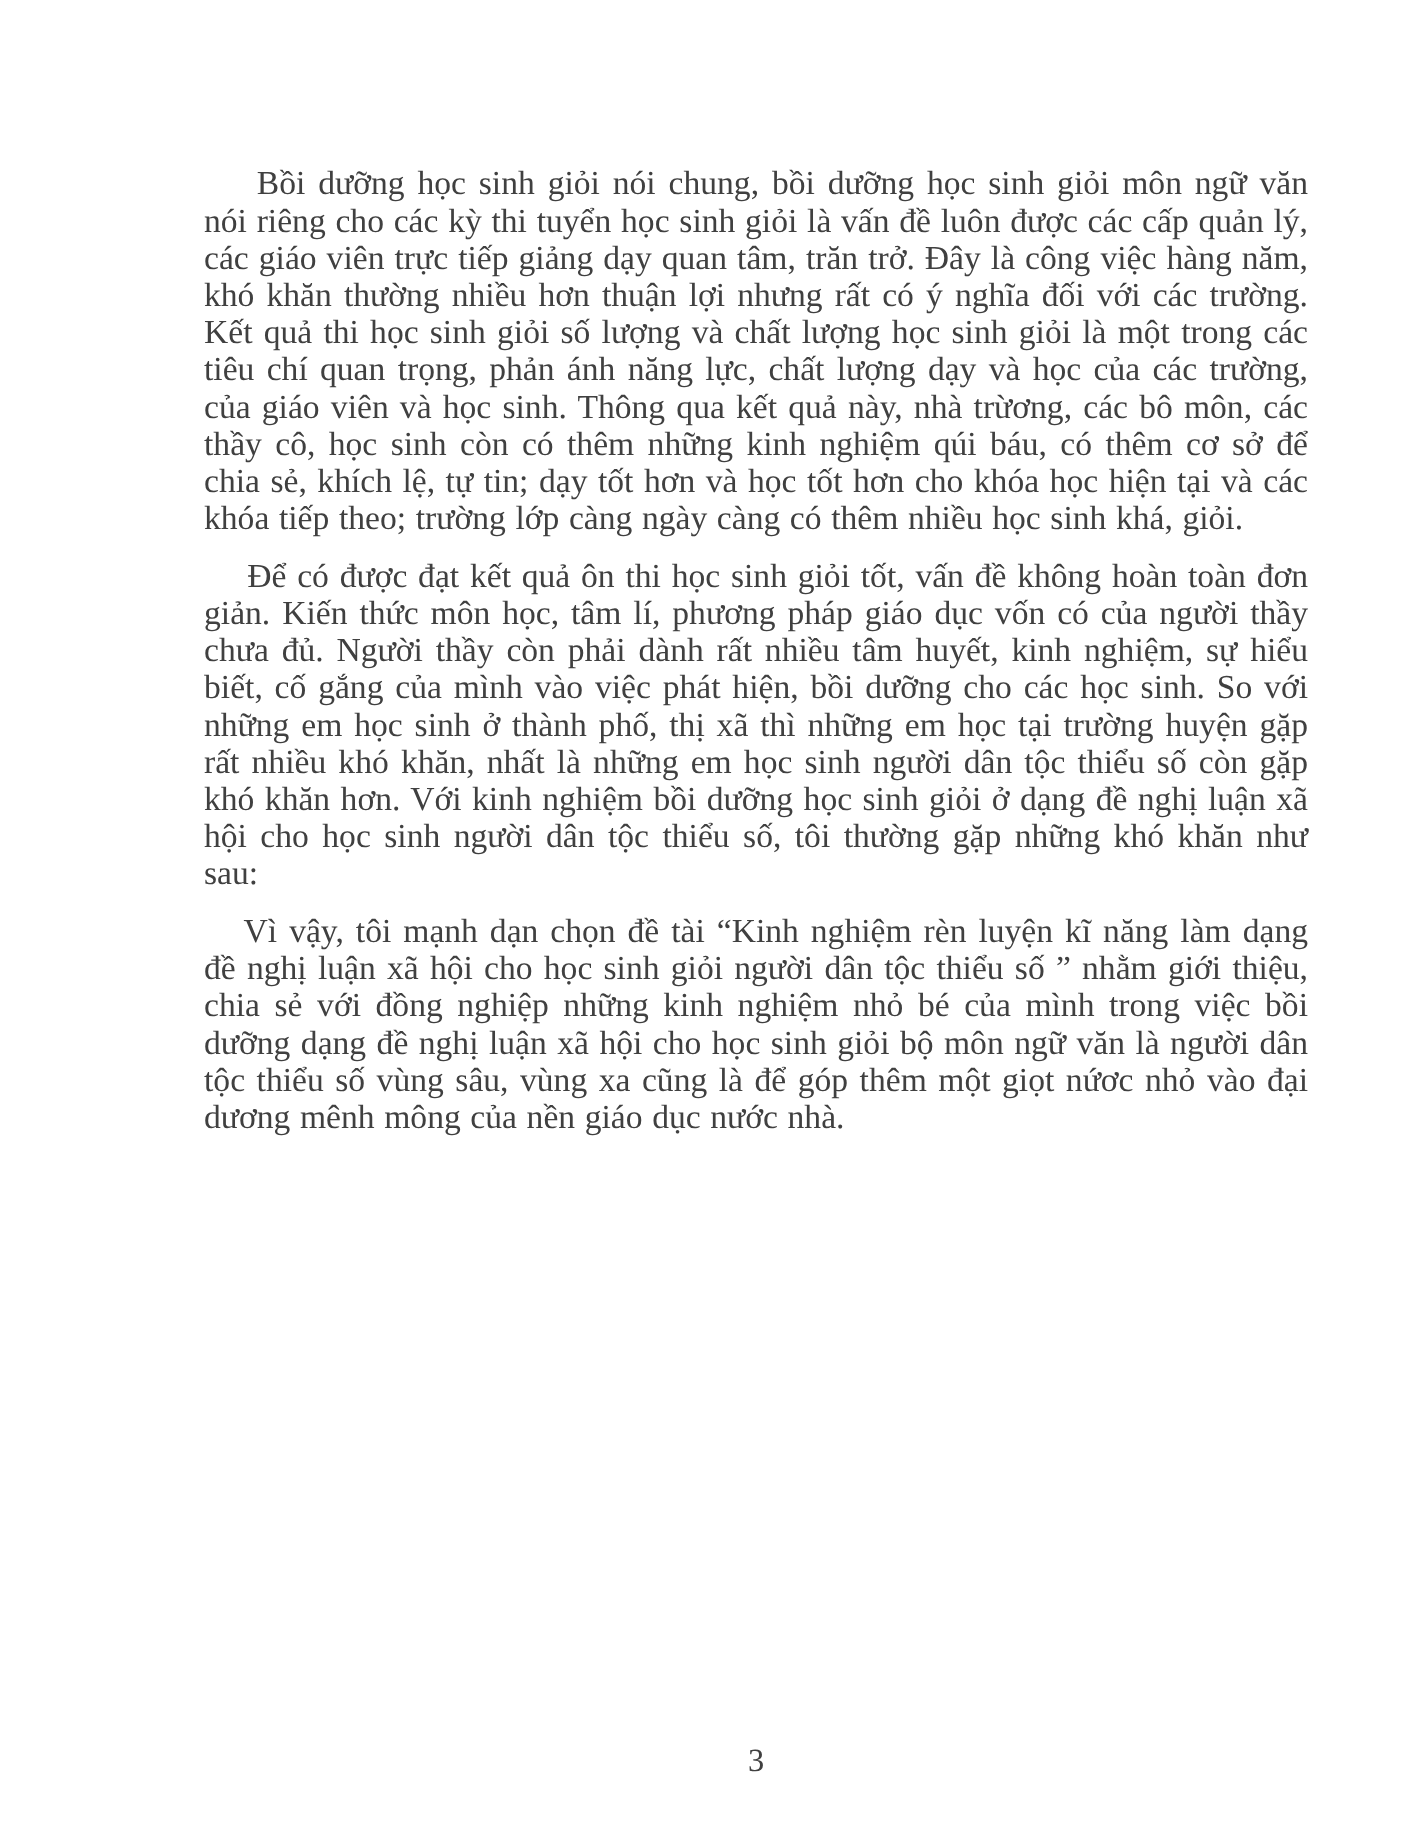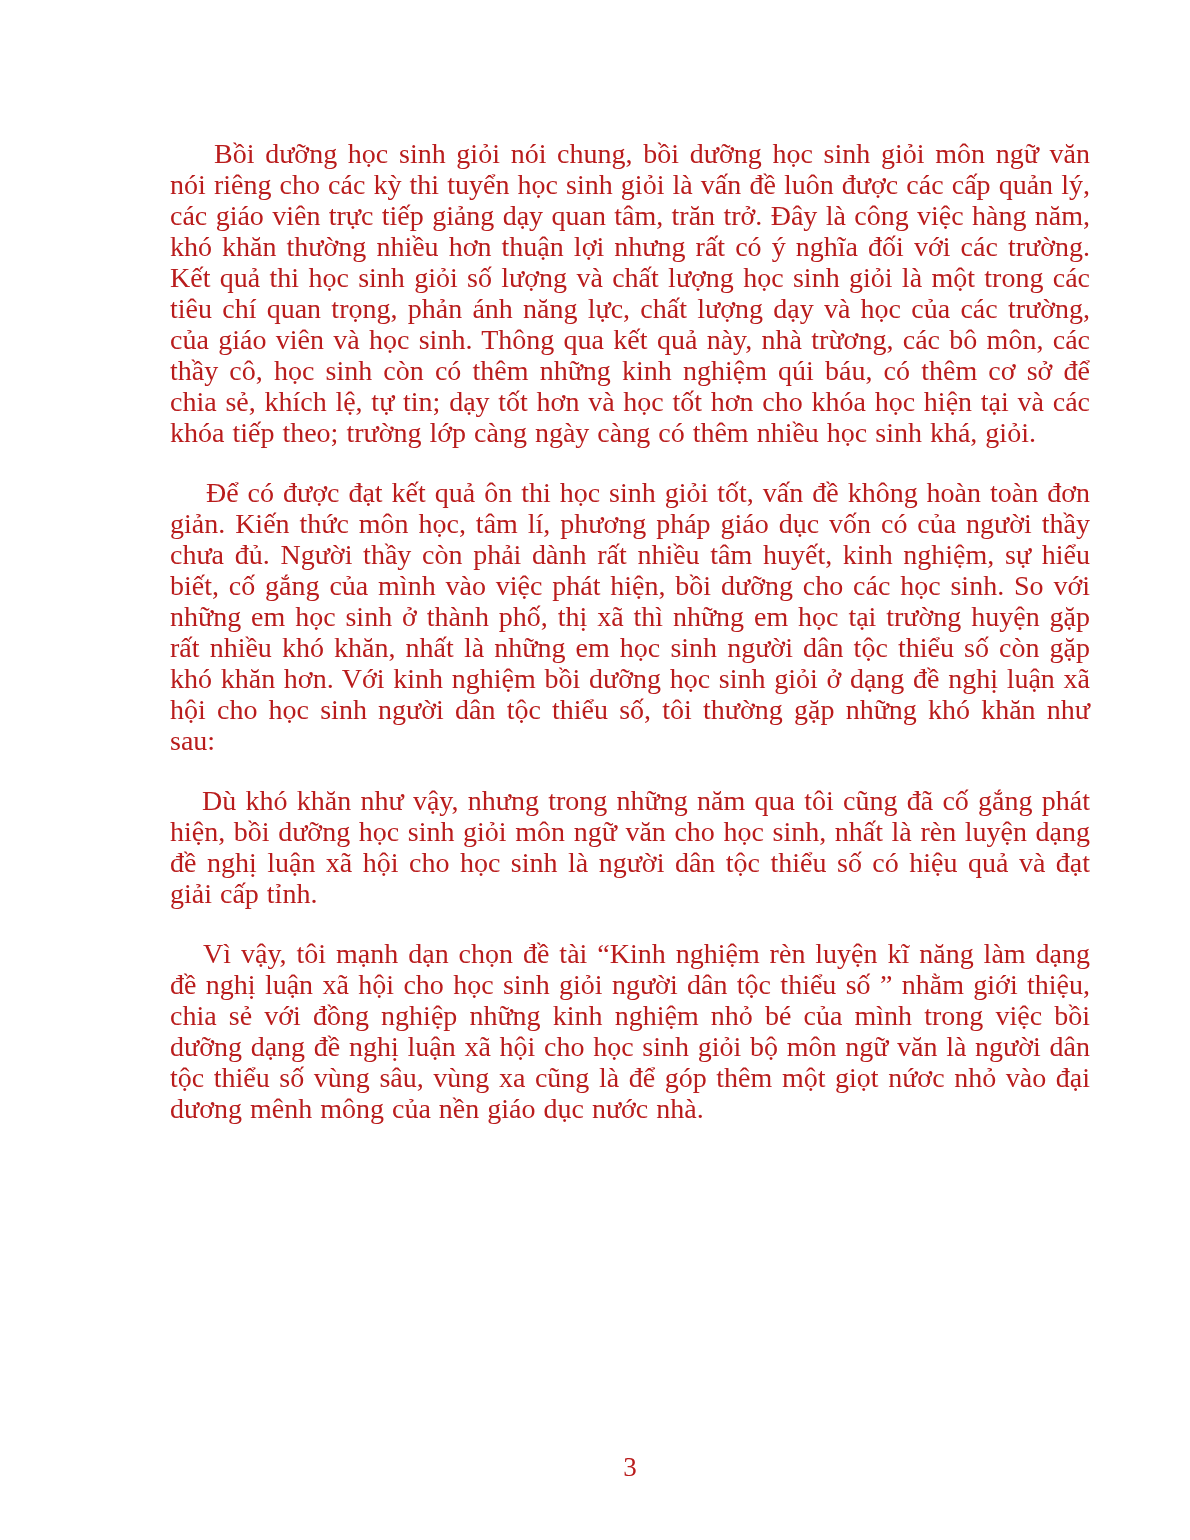--- a/index.html
+++ b/index.html
@@ -5,39 +5,39 @@
   html, body {
     margin: 0;
     padding: 0;
     background: #ffffff;
   }
   .page {
     position: relative;
     width: 1190px;
     height: 1540px;
     background: #ffffff;
-    color: #b91c1c;
+    color: #404040;
     font-family: "Liberation Serif", "DejaVu Serif", serif;
     overflow: hidden;
   }
   .text-block {
     position: absolute;
     left: 170px;
     top: 138px;
     width: 920px;
   }
   .para {
     margin: 0;
     font-size: 28px;
     line-height: 31px;
     text-align: justify;
     word-spacing: 1px;
   }
   .para + .para {
-    margin-top: 29px;
+    margin-top: 17px;
   }
   .p1 { text-indent: 44px; }
   .p2 { text-indent: 36px; }
   .p3 { text-indent: 28px; }
   .p4 { text-indent: 32px; }
   .p5 { text-indent: 33px; }
   .topic-title {
   }
   .page-number {
     position: absolute;
@@ -49,17 +49,16 @@
     line-height: 31px;
   }
 </style>
 </head>
 <body>
 
 <div class="page">
   <div class="text-block">
     <p class="para p1">Bồi dưỡng học sinh giỏi nói chung, bồi dưỡng học sinh giỏi môn ngữ văn nói riêng cho các kỳ thi tuyển học sinh giỏi là vấn đề luôn được các cấp quản lý, các giáo viên trực tiếp giảng dạy quan tâm, trăn trở. Đây là công việc hàng năm, khó khăn thường nhiều hơn thuận lợi nhưng rất có ý nghĩa đối với các trường. Kết quả thi học sinh giỏi số lượng và chất lượng học sinh giỏi là một trong các tiêu chí quan trọng, phản ánh năng lực, chất lượng dạy và học của các trường, của giáo viên và học sinh. Thông qua kết quả này, nhà trừơng, các bô môn, các thầy cô, học sinh còn có thêm những kinh nghiệm qúi báu, có thêm cơ sở để chia sẻ, khích lệ, tự tin; dạy tốt hơn và học tốt hơn cho khóa học hiện tại và các khóa tiếp theo; trường lớp càng ngày càng có thêm nhiều học sinh khá, giỏi.</p>
     <p class="para p2">Để có được đạt kết quả ôn thi học sinh giỏi tốt, vấn đề không hoàn toàn đơn giản. Kiến thức môn học, tâm lí, phương pháp giáo dục vốn có của người thầy chưa đủ. Người thầy còn phải dành rất nhiều tâm huyết, kinh nghiệm, sự hiểu biết, cố gắng của mình vào việc phát hiện, bồi dưỡng cho các học sinh. So với những em học sinh ở thành phố, thị xã thì những em học tại trường huyện gặp rất nhiều khó khăn, nhất là những em học sinh người dân tộc thiểu số còn gặp khó khăn hơn. Với kinh nghiệm bồi dưỡng học sinh giỏi ở dạng đề nghị luận xã hội cho học sinh người dân tộc thiểu số, tôi thường gặp những khó khăn như sau:</p>
-    <p class="para p4">Dù khó khăn như vậy, nhưng trong những năm qua tôi cũng đã cố gắng phát hiện, bồi dưỡng học sinh giỏi môn ngữ văn cho học sinh, nhất là rèn luyện dạng đề nghị luận xã hội cho học sinh là người dân tộc thiểu số có hiệu quả và đạt giải cấp tỉnh.</p>
     <p class="para p5"><span>Vì vậy, tôi  mạnh dạn chọn đề tài </span><span class="topic-title">“Kinh nghiệm rèn luyện kĩ năng làm dạng đề nghị luận xã hội cho học sinh giỏi người dân tộc thiểu số ”</span><span> nhằm giới thiệu, chia sẻ với đồng nghiệp những kinh nghiệm nhỏ bé của mình trong việc bồi dưỡng dạng đề nghị luận xã hội cho học sinh giỏi bộ môn ngữ văn là người dân tộc thiểu số vùng sâu, vùng xa cũng là để góp thêm một giọt nứơc nhỏ vào đại dương mênh mông của nền giáo dục nước nhà.</span></p>
   </div>
   <div class="page-number">3</div>
 </div>
 
 </body></html>

